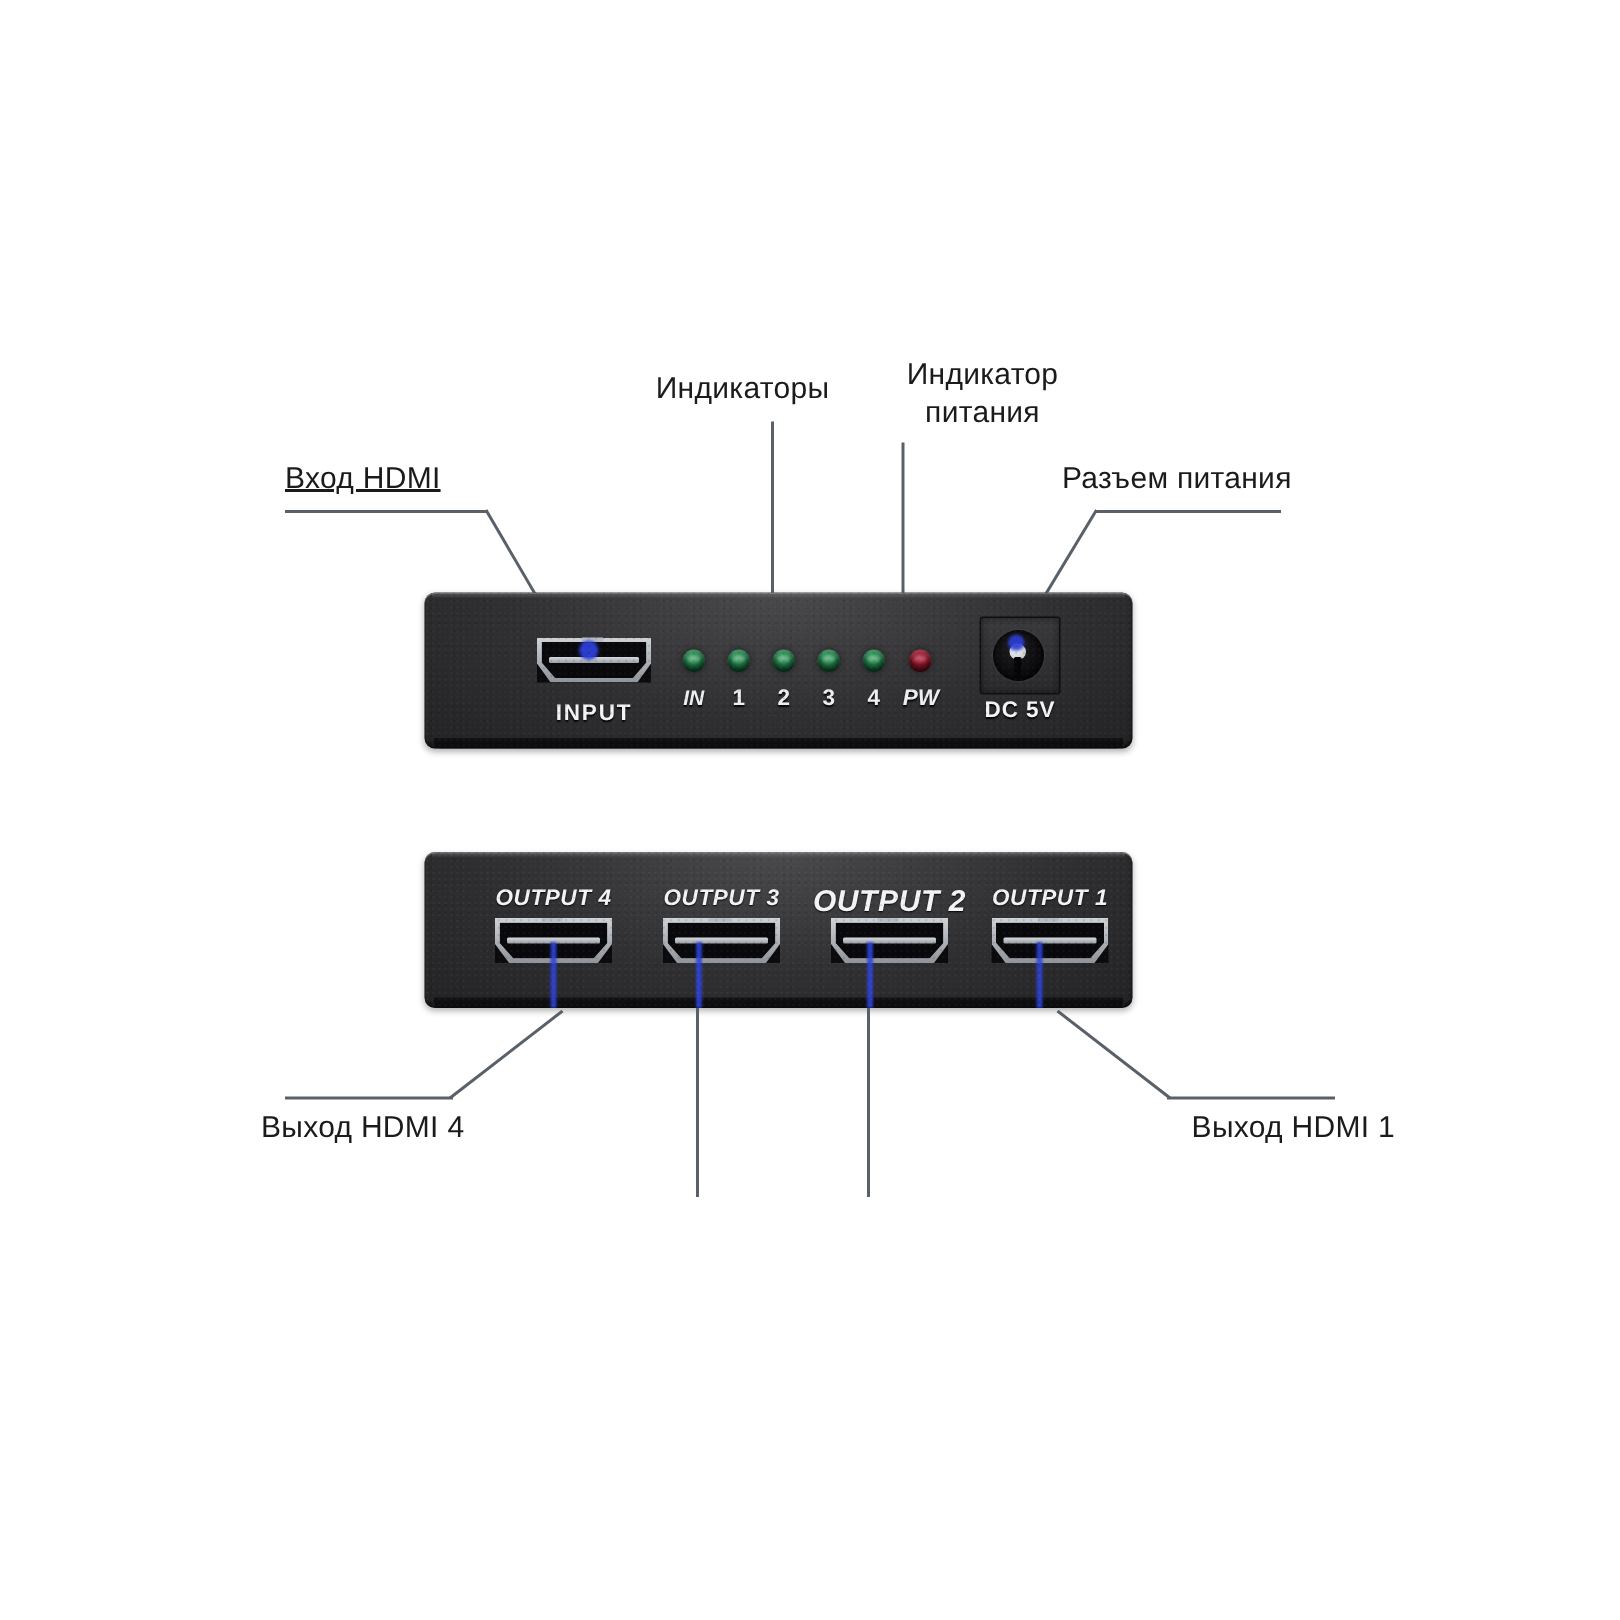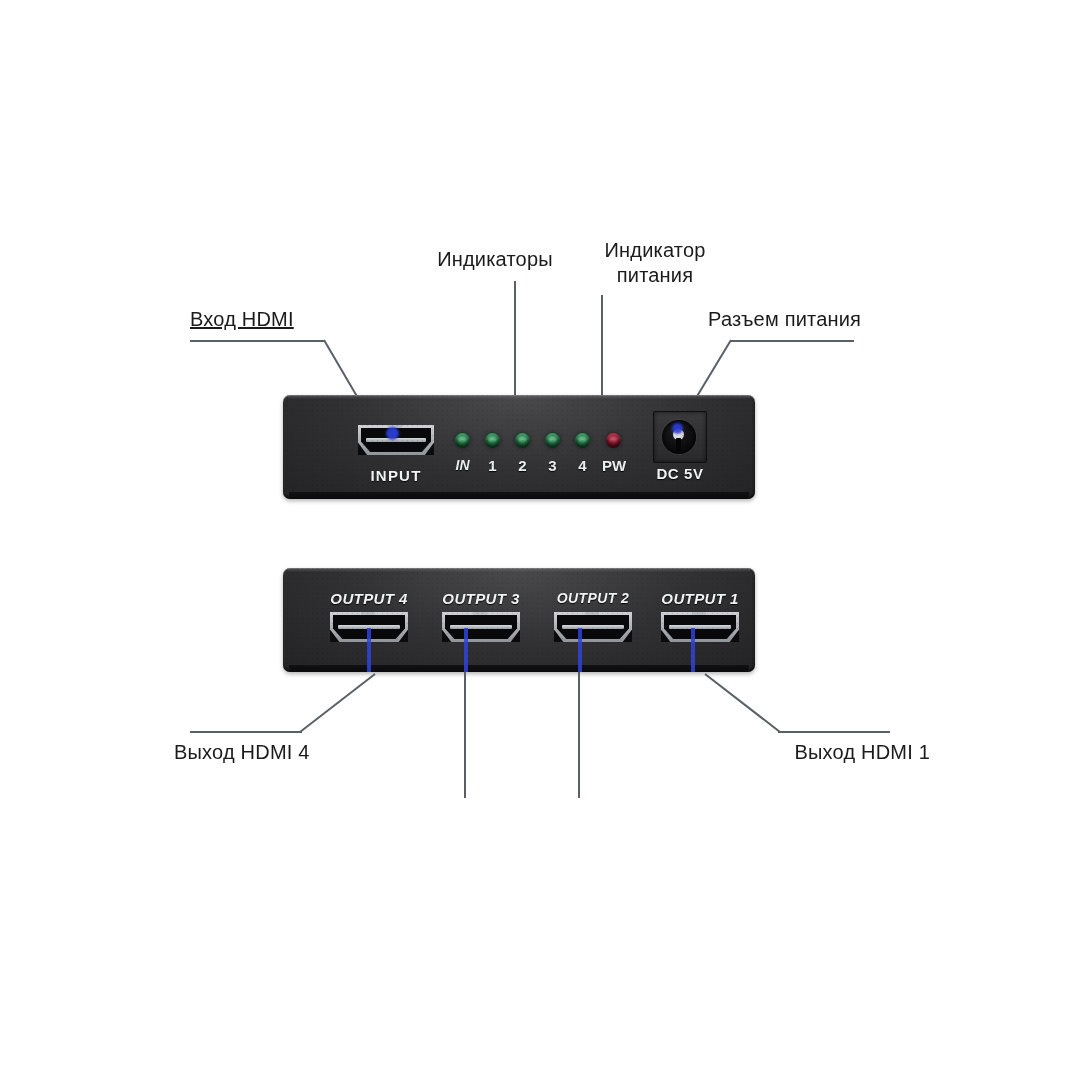--- a/index.html
+++ b/index.html
@@ -218,21 +218,21 @@
     <div class="led-cap" style="left:250px;top:62px;width:39px;font-size:15px;">3</div>
 
     <div class="led green" style="left:292px;top:38px;">
         <div class="spark"></div>
       </div>
     <div class="led-cap" style="left:280px;top:62px;width:39px;font-size:15px;">4</div>
 
     <div class="led red" style="left:323px;top:38px;">
         <div class="spark"></div>
       </div>
-    <div class="led-cap" style="left:307px;top:62px;width:48px;font-size:15px;">PW</div>
+    <div class="led-cap" style="left:307px;top:62px;width:48px;font-size:15px;font-style:italic;">PW</div>
 
     <div class="dc-plate" style="left:370px;top:16px;width:52px;height:50px;">
       <div class="dc-barrel" style="left:8px;top:8px;width:34px;height:34px;">
         <div class="dc-pin" style="left:11px;top:9px;width:11px;height:11px;"></div>
         <div class="dc-slot" style="left:14px;top:18px;width:5px;height:14px;"></div>
       </div>
     </div>
     <div class="port-cap" style="left:362px;top:70px;width:70px;font-size:15px;letter-spacing:.6px;">DC 5V</div>
 
     <div class="bluedot" style="left:103px;top:32px;width:13px;height:13px;opacity:.95;"></div>
@@ -252,21 +252,21 @@
     </div>
 
     <div class="port-cap" style="left:138px;top:22px;width:120px;font-size:15px;letter-spacing:.4px;">OUTPUT 3</div>
     <div class="hdmi" style="left:159px;top:44px;width:78px;height:30px;">
       <div class="shell"></div>
       <div class="cavity"></div>
       <div class="tongue"></div>
       <div class="notch"></div>
     </div>
 
-    <div class="port-cap" style="left:250px;top:22px;width:120px;font-size:14px;letter-spacing:.4px;text-align:center;">OUTPUT 2</div>
+    <div class="port-cap" style="left:250px;top:22px;width:120px;font-size:20px;letter-spacing:.4px;text-align:center;">OUTPUT 2</div>
     <div class="hdmi" style="left:271px;top:44px;width:78px;height:30px;">
       <div class="shell"></div>
       <div class="cavity"></div>
       <div class="tongue"></div>
       <div class="notch"></div>
     </div>
 
     <div class="port-cap" style="left:357px;top:22px;width:120px;font-size:15px;letter-spacing:.4px;">OUTPUT 1</div>
     <div class="hdmi" style="left:378px;top:44px;width:78px;height:30px;">
       <div class="shell"></div>

